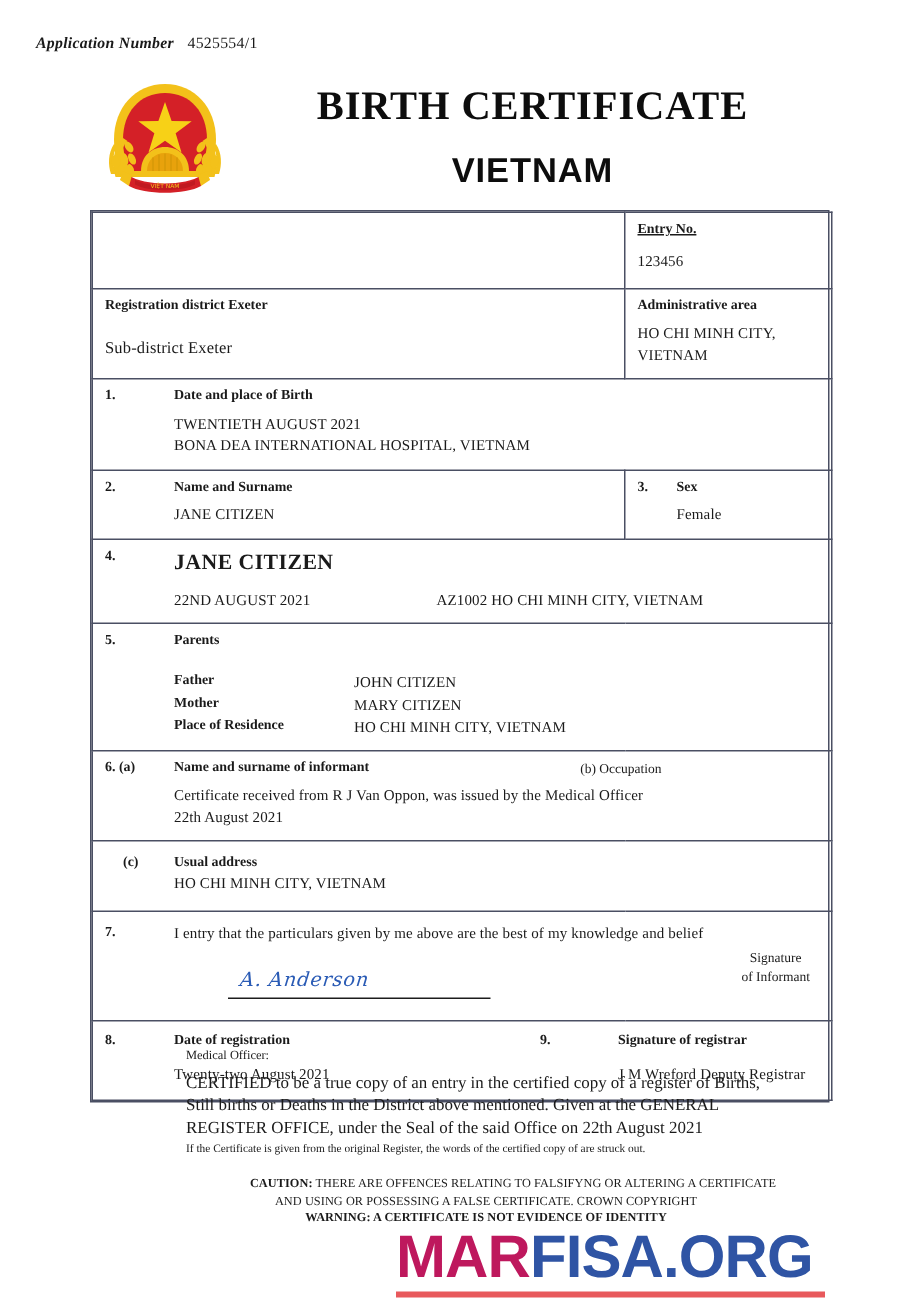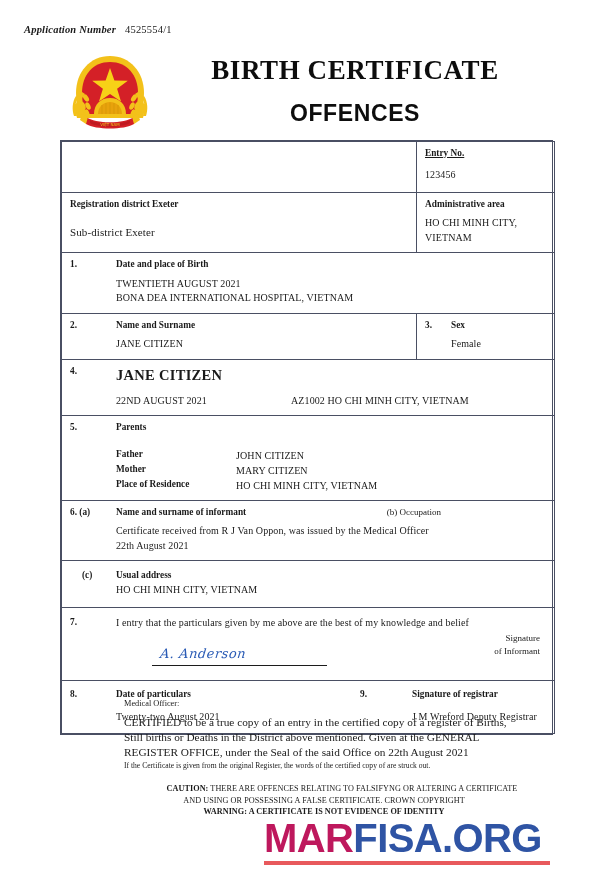--- a/index.html
+++ b/index.html
@@ -175,21 +175,21 @@
 
   
   .sig-wrap {
     position: relative;
     min-height: 58px;
   }
   .sig-right {
     position: absolute;
     right: 6px;
     top: 16px;
-    text-align: right;
+    text-align: center;
     font-size: 9px;
     line-height: 1.45;
   }
   .sig-script {
     font-family: "DejaVu Serif", serif;
     font-style: italic;
     font-size: 13px;
     color: #2a5bb5;
     margin-left: 44px;
     letter-spacing: .5px;
@@ -317,21 +317,21 @@
       <g fill="#f3c11a" font-size="4" font-family="DejaVu Sans, sans-serif">
         <text x="46" y="77.5" text-anchor="middle">VIỆT NAM</text>
       </g>
 
       <path d="M18 66 L24 69 L22 76 L16 72 Z" fill="#f3c11a"></path>
       <path d="M74 66 L68 69 L70 76 L76 72 Z" fill="#f3c11a"></path>
     </svg>
   </div>
   <div class="titles">
     <div class="title-main">BIRTH CERTIFICATE</div>
-    <div class="title-sub">OFFENCES</div>
+    <div class="title-sub">VIETNAM</div>
   </div>
 </div>
 
 <div class="cert-table">
 <table>
   <colgroup>
     <col style="width:355px">
     <col style="width:138px">
   </colgroup>
 
@@ -505,21 +505,21 @@
   </tr>
 
   <tr>
     <td colspan="2">
       <div class="cell" style="padding-top:7px;padding-bottom:9px;">
         <div class="two-col">
           <div style="width:290px;flex:0 0 290px;">
             <div class="row-flex">
               <div class="num-col num">8.</div>
               <div class="body-col">
-                <div class="lbl">Date of particulars</div>
+                <div class="lbl">Date of registration</div>
                 <div class="gap-m"></div>
                 <div class="val">Twenty-two  August 2021</div>
               </div>
             </div>
           </div>
           <div style="flex:1 1 auto;">
             <div class="row-flex">
               <div class="num-col num" style="width:52px;flex:0 0 52px;">9.</div>
               <div class="body-col">
                 <div class="lbl">Signature of registrar</div>

